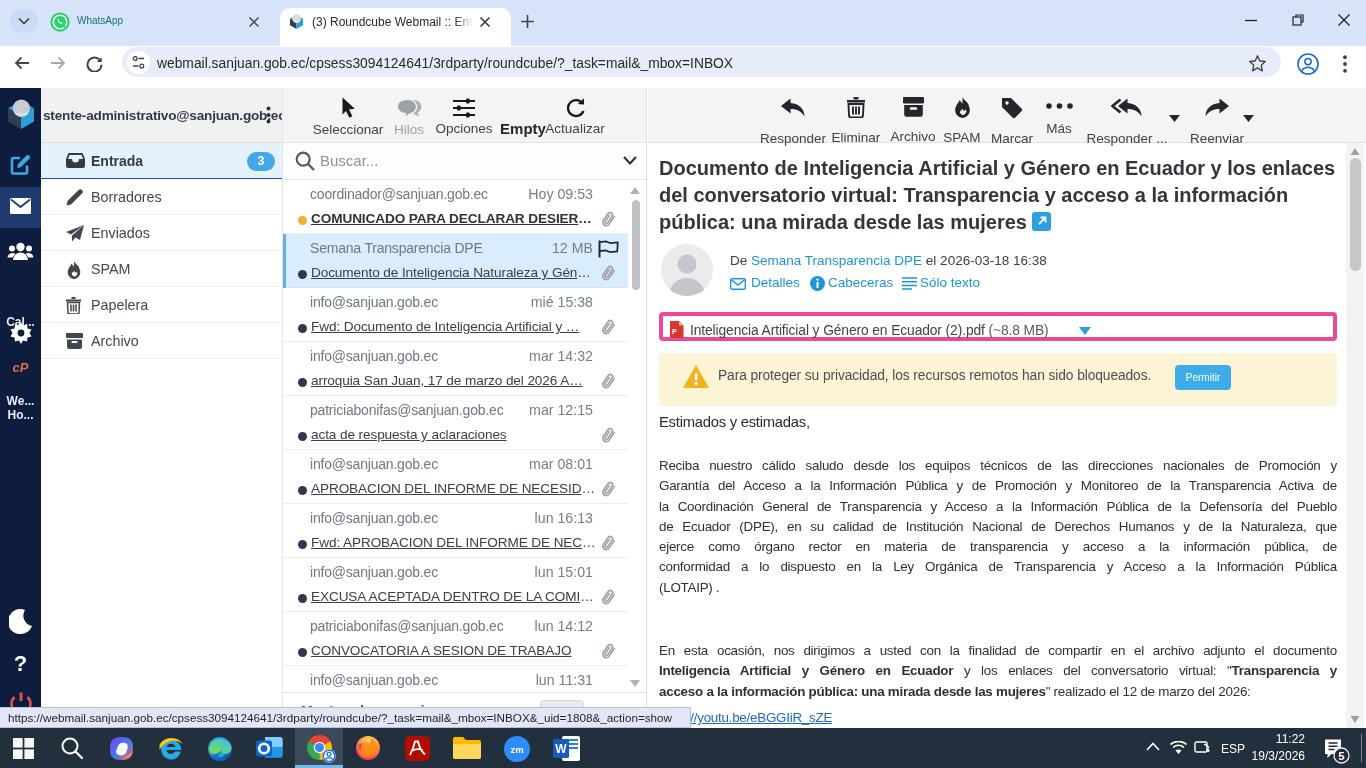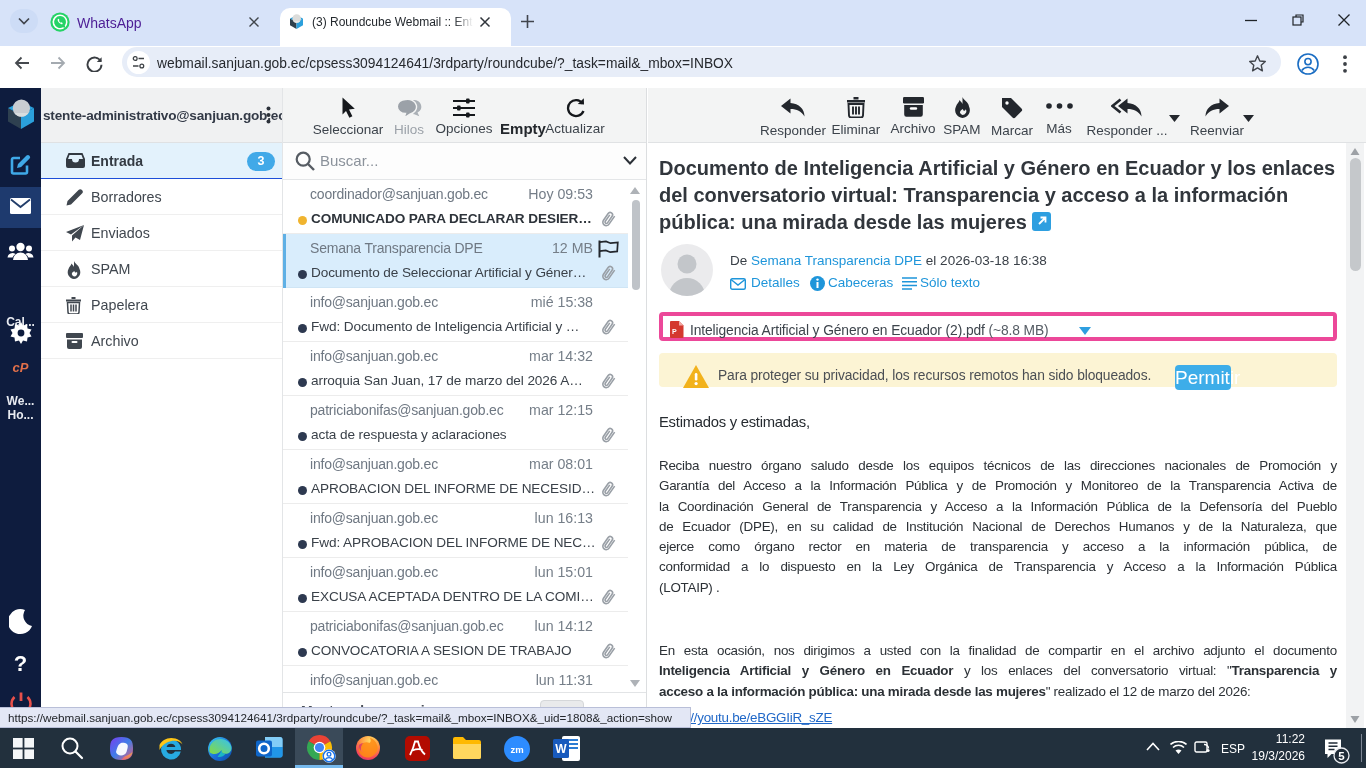--- a/index.html
+++ b/index.html
@@ -5,21 +5,21 @@
 * { margin:0; padding:0; box-sizing:border-box; }
 html,body { width:1366px; height:768px; overflow:hidden; font-family:"Liberation Sans",sans-serif; background:#fff; }
 .abs { position:absolute; }
 svg { display:block; }
 
 
 #tabstrip { left:0; top:0; width:1366px; height:46px; background:#d7e3f9; }
 #tabsearch { left:10px; top:9px; width:28px; height:24px; border-radius:12px; background:#cddcf6; }
 #tabsearch svg { margin:8px auto 0; }
 .tab-inactive { left:45px; top:0; width:230px; height:46px; }
-.tab-title { font-size:14px; color:#4c1d95; white-space:nowrap; overflow:hidden; }
+.tab-title { font-size:10px; color:#0f766e; white-space:nowrap; overflow:hidden; }
 .tab-active { left:280px; top:8px; width:231px; height:38px; background:#fff; border-radius:10px 10px 0 0; }
 #newtab { left:520px; }
 .winbtn { top:12px; width:16px; height:16px; }
 
 #chrometoolbar { left:0; top:46px; width:1366px; height:42px; background:#fff; }
 #omnibox { left:122px; top:47px; width:1159px; height:30px; background:#e7edf8; border-radius:15px; }
 #urltext { left:157px; top:56px; font-size:13.8px; color:#26292e; letter-spacing:0.02px; }
 
 
 #app { left:0; top:88px; width:1366px; height:640px; background:#fff; overflow:hidden; }
@@ -41,28 +41,28 @@
 
 #mlist { left:283px; top:0; width:364px; height:640px; background:#fff; border-right:1px solid #dcdee0; overflow:hidden; }
 #ltoolbar { left:0; top:0; width:364px; height:55px; background:#f3f4f4; border-bottom:1px solid #e0e2e4; }
 .lbtn { position:absolute; top:0; text-align:center; color:#3c434b; }
 .lbtn .lbl { font-size:13.5px; margin-top:3px; }
 #searchrow { left:0; top:55px; width:364px; height:37px; background:#fdfdfd; border-bottom:1px solid #e4e6e8; }
 .mrow { left:0; width:345px; height:54px; border-bottom:1px solid #ececec; background:#fff; }
 .mrow .sender { position:absolute; left:27px; top:6px; font-size:14px; letter-spacing:-0.2px; color:#6f7883; }
 .mrow .mdate { position:absolute; right:35px; top:6px; font-size:14.2px; color:#757e88; }
 .mrow .dot { position:absolute; left:15px; top:36px; width:9px; height:9px; border-radius:50%; background:#2d3950; }
-.mrow .subj { position:absolute; left:28px; top:31px; width:286px; font-size:13.6px; letter-spacing:-0.1px; color:#3a4149; white-space:nowrap; overflow:hidden; text-overflow:ellipsis; }
+.mrow .subj { position:absolute; left:28px; top:31px; width:286px; font-size:13.6px; letter-spacing:-0.1px; color:#3a4149; white-space:nowrap; overflow:hidden; text-overflow:ellipsis;text-decoration:underline; }
 .mrow .clip { position:absolute; right:11px; top:30px; }
 
 
 #mview { left:648px; top:0; width:718px; height:640px; background:#fff; overflow:hidden; }
 #vtoolbar { left:0; top:0; width:718px; height:55px; background:#f3f4f4; border-bottom:1px solid #e0e2e4; }
 .vbtn { position:absolute; top:0; text-align:center; color:#343b43; }
-.vbtn .lbl { font-size:13.5px; margin-top:4px; color:#3c434b; }
+.vbtn .lbl { font-size:13.5px; margin-top:12px; color:#3c434b; }
 #subject { left:11px; top:67px; width:680px; font-size:20px; font-weight:bold; color:#31363c; line-height:27px; }
 .bluelink { color:#1e95da; }
 #vscroll { left:698px; top:55px; width:18px; height:585px; background:#f2f3f4; }
 
 
 .bodytxt { font-size:13.4px; letter-spacing:-0.25px; color:#2c3136; line-height:20.3px; }
 .jline { text-align:justify; text-align-last:justify; }
 
 
 #statusbar { left:0; top:707px; width:691px; height:21px; background:#e3e7f5; border:1px solid #b9bfd8; border-left:none; font-size:11.7px; color:#23262b; line-height:19px; padding-left:8px; white-space:nowrap; overflow:hidden; }
@@ -302,21 +302,21 @@
             <g transform="rotate(35 8.5 9.5)">
               <path d="M11.6 3.2 V13 a3.4 3.4 0 0 1 -6.8 0 V4.8 a2.4 2.4 0 0 1 4.8 0 v8 a1.35 1.35 0 0 1 -2.7 0 V5" fill="none" stroke="#999fa6" stroke-width="1.6"></path>
             </g>
           </svg>
       </div>
       <div class="mrow abs" style="top:54px;background:#d9edfc;border-bottom:1px solid #cfe5f5">
         <div class="abs" style="left:0;top:0;width:3px;height:54px;background:#5fb0e5"></div>
         <div class="sender">Semana Transparencia DPE</div>
           <div class="mdate">12 MB</div>
         <div class="dot"></div>
-        <div class="subj">Documento de Seleccionar Artificial y Géner…</div>
+        <div class="subj">Documento de Inteligencia Naturaleza y Géner…</div>
         <svg class="abs" style="right:9px;top:6px" width="21" height="18" viewBox="0 0 21 18">
             <path d="M1.5 0.5 V17.5" stroke="#23272d" stroke-width="2"></path>
             <path d="M1.5 2.2 L8 1.4 L12.5 3.2 L19.8 2.4 L19.2 11.4 L12.3 12.2 L7.8 10.4 L1.5 11.2" fill="none" stroke="#23272d" stroke-width="1.7"></path>
           </svg>
         <svg class="clip" width="17" height="19" viewBox="0 0 17 19">
             <g transform="rotate(35 8.5 9.5)">
               <path d="M11.6 3.2 V13 a3.4 3.4 0 0 1 -6.8 0 V4.8 a2.4 2.4 0 0 1 4.8 0 v8 a1.35 1.35 0 0 1 -2.7 0 V5" fill="none" stroke="#999fa6" stroke-width="1.6"></path>
             </g>
           </svg>
       </div>
@@ -509,32 +509,32 @@
       <svg class="abs" style="left:7px;top:5px" width="14" height="17" viewBox="0 0 14 17">
           <path d="M1 0 H9 L13.5 4.5 V16 a1 1 0 0 1 -1 1 H1 a1 1 0 0 1 -1 -1 V1 a1 1 0 0 1 1 -1z" fill="#d4382e"></path>
           <path d="M9 0 L13.5 4.5 H9z" fill="#f0a9a4"></path>
           <text x="2" y="12.5" font-size="7" font-weight="bold" fill="#fff" font-family="Liberation Sans">P</text>
         </svg>
       <div class="abs" style="left:27px;top:7px;font-size:13.8px;letter-spacing:-0.1px;color:#3d444c">Inteligencia Artificial y Género en Ecuador (2).pdf <span style="color:#555c64">(~8.8 MB)</span></div>
       <svg class="abs" style="left:416px;top:11px" width="12" height="8" viewBox="0 0 12 8">
           <path d="M6 8 L12 0 H0z" fill="#2e9fe0"></path>
         </svg>
     </div>
-    <div class="abs" style="left:11px;top:265px;width:678px;height:34px;background:#fcf4d4;border-radius:4px">
+    <div class="abs" style="left:11px;top:265px;width:678px;height:53px;background:#fcf4d4;border-radius:4px">
       <svg class="abs" style="left:24px;top:12px" width="26" height="23" viewBox="0 0 26 23">
           <path d="M13 0 L26 23 H0z" fill="#f2b21c"></path>
           <rect x="11.8" y="8" width="2.6" height="7.5" rx="1.3" fill="#fff"></rect>
           <circle cx="13.1" cy="18.6" r="1.6" fill="#fff"></circle>
         </svg>
       <div class="abs" style="left:59px;top:15px;font-size:13.8px;letter-spacing:-0.1px;color:#4b4f54">Para proteger su privacidad, los recursos remotos han sido bloqueados.</div>
-      <div class="abs" style="left:516px;top:12px;width:56px;height:25px;background:#3dade9;border-radius:4px;color:#fff;font-size:19px;text-align:center;line-height:25px">Permitir</div>
+      <div class="abs" style="left:516px;top:12px;width:56px;height:25px;background:#3dade9;border-radius:4px;color:#fff;font-size:10px;text-align:center;line-height:25px">Permitir</div>
     </div>
     <div class="abs bodytxt" style="left:11px;top:324px;font-size:14.8px;color:#262b30">Estimados y estimadas,</div>
     <div class="abs bodytxt" style="left:11px;top:368px;width:678px">
-      <div class="jline">Reciba nuestro órgano saludo desde los equipos técnicos de las direcciones nacionales de Promoción y</div>
+      <div class="jline">Reciba nuestro cálido saludo desde los equipos técnicos de las direcciones nacionales de Promoción y</div>
       <div class="jline">Garantía del Acceso a la Información Pública y de Promoción y Monitoreo de la Transparencia Activa de</div>
       <div class="jline">la Coordinación General de Transparencia y Acceso a la Información Pública de la Defensoría del Pueblo</div>
       <div class="jline">de Ecuador (DPE), en su calidad de Institución Nacional de Derechos Humanos y de la Naturaleza, que</div>
       <div class="jline">ejerce como órgano rector en materia de transparencia y acceso a la información pública, de</div>
       <div class="jline">conformidad a lo dispuesto en la Ley Orgánica de Transparencia y Acceso a la Información Pública</div>
       <div>(LOTAIP) .</div>
     </div>
     <div class="abs bodytxt" style="left:11px;top:553px;width:678px">
       <div class="jline">En esta ocasión, nos dirigimos a usted con la finalidad de compartir en el archivo adjunto el documento</div>
       <div class="jline"><b>Inteligencia Artificial y Género en Ecuador</b> y los enlaces del conversatorio virtual: "<b>Transparencia y</b></div>

